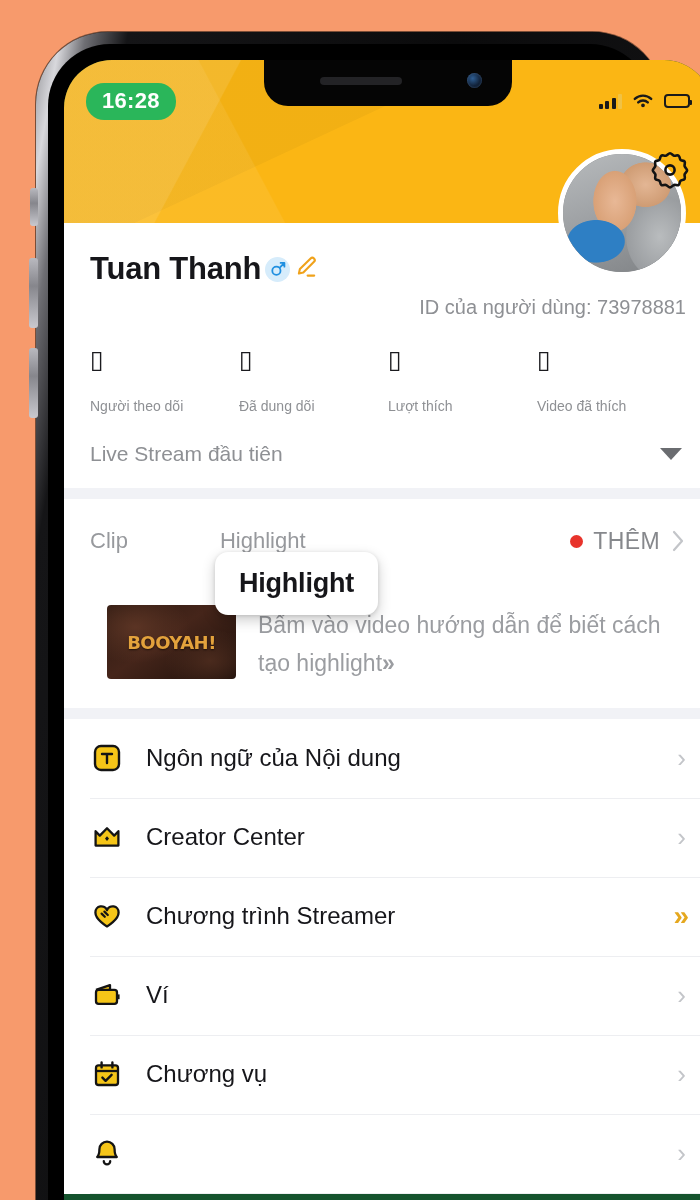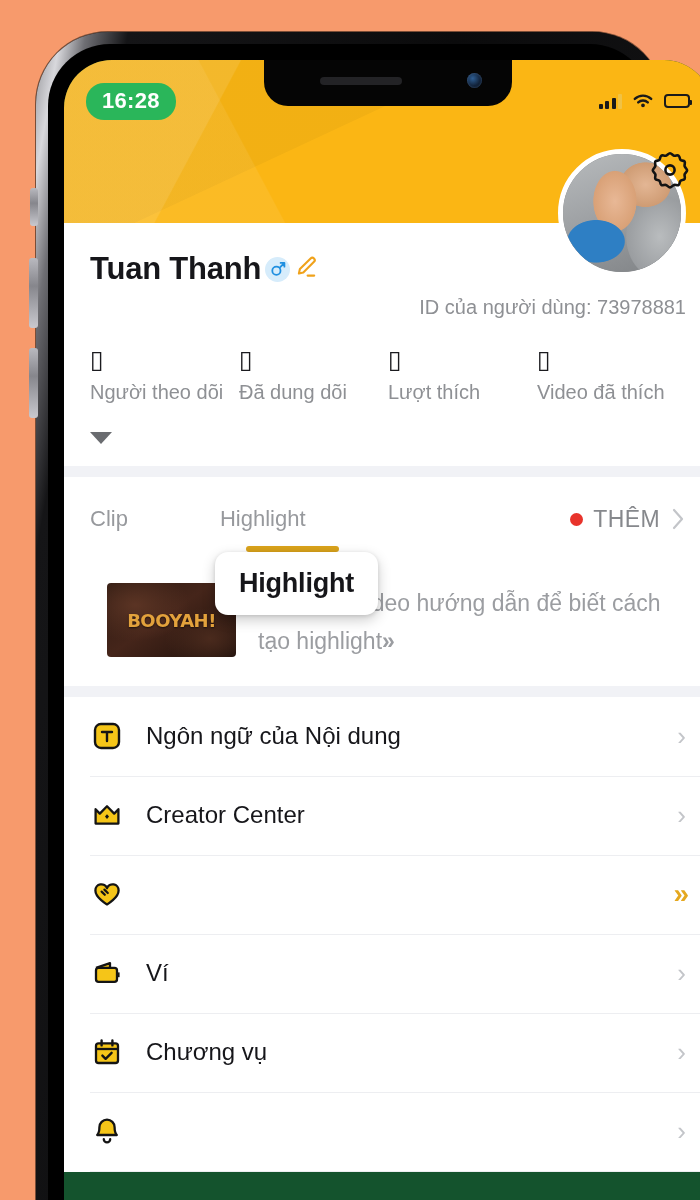--- a/index.html
+++ b/index.html
@@ -243,22 +243,22 @@
   }
   .stat-cell { flex: 1; }
   .stat-value {
     font-size: 25px;
     font-weight: bold;
     color: #1b1b1f;
     font-family: "DejaVu Sans", sans-serif;
     line-height: 1.05;
   }
   .stat-label {
-    margin-top: 8px;
-    font-size: 20px;
+    margin-top: 25px;
+    font-size: 14px;
     color: #8e9094;
     white-space: nowrap;
   }
 
   
   #livestream-row {
     display: flex;
     align-items: center;
     justify-content: space-between;
     padding: 24px 0 22px;
@@ -522,20 +522,21 @@
         <div class="stat-value">▯</div>
         <div class="stat-label">Lượt thích</div>
       </div>
       <div class="stat-cell">
         <div class="stat-value">▯</div>
         <div class="stat-label">Video đã thích</div>
       </div>
     </div>
 
     <div id="livestream-row">
+      <span id="livestream-text">Live Stream đầu tiên</span>
       <span id="livestream-caret"></span>
     </div>
   </div>
 
   <div class="section-gap"></div>
 
   <div id="tab-bar">
     <span id="tab-clip">Clip</span>
     <span id="tab-highlight-label">Highlight</span>
     <span id="tab-indicator"></span>
@@ -584,20 +585,21 @@
       <span class="menu-arrow">›</span>
     </div>
 
     <div class="menu-row">
       <span class="menu-icon">
         <svg width="30" height="30" viewBox="0 0 30 30">
           <path d="M15 25.4S3.4 18.6 3.4 11.4A6 6 0 0 1 15 9.2a6 6 0 0 1 11.6 2.2c0 7.2-11.6 14-11.6 14z" fill="#F5C518" stroke="#141414" stroke-width="2.3" stroke-linejoin="round"></path>
           <path d="M9.6 12.6l3.2 3.2M12.4 10.6l3.4 3.4" stroke="#141414" stroke-width="2.2" stroke-linecap="round"></path>
         </svg>
       </span>
+      <span class="menu-label">Chương trình Streamer</span>
       <span class="menu-arrow gold">»</span>
     </div>
 
     <div class="menu-row">
       <span class="menu-icon">
         <svg width="30" height="30" viewBox="0 0 30 30">
           <path d="M4 9.8l14-4.6v4.6" fill="#F5C518" stroke="#141414" stroke-width="2.3" stroke-linejoin="round"></path>
           <rect x="4" y="9.8" width="21" height="14" rx="2.6" fill="#F5C518" stroke="#141414" stroke-width="2.3"></rect>
           <path d="M25 14.4h2.6v4.8H25z" fill="#141414"></path>
         </svg>

